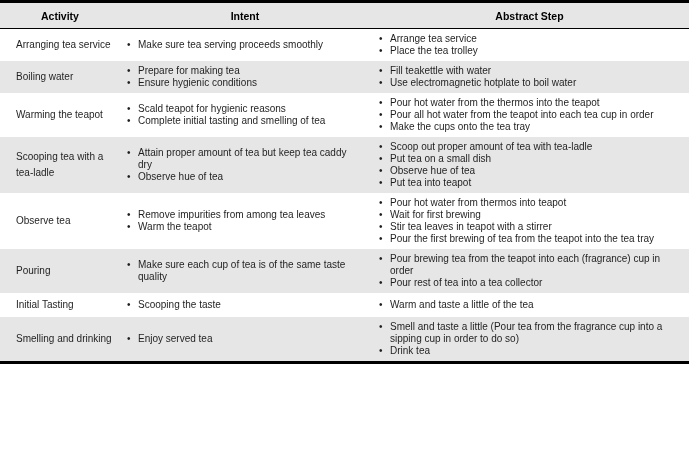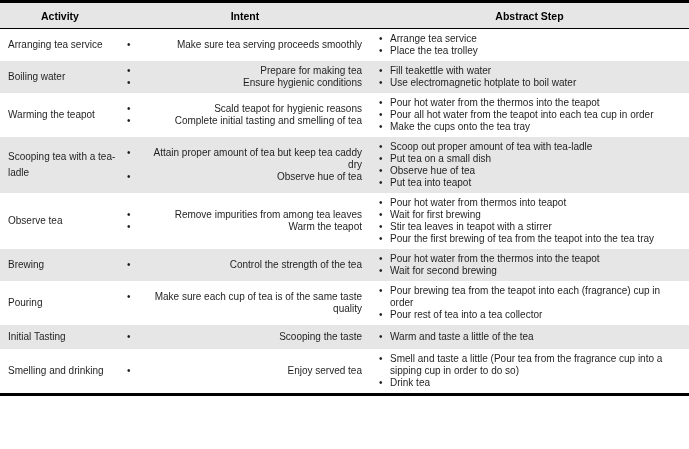--- a/index.html
+++ b/index.html
@@ -30,25 +30,25 @@
     text-align: center;
     padding: 7px 2px 6px 2px;
   }
   tbody tr:nth-child(even) { background: var(--shade); }
   td {
     vertical-align: middle;
     padding: 4px 4px;
     line-height: 12px;
   }
   td.activity {
-    padding-left: 8px;
+    padding-left: 16px;
     padding-right: 2px;
     line-height: 16px;
   }
-  td.intent { padding-left: 5px; padding-right: 8px; text-align: right; }
+  td.intent { padding-left: 5px; padding-right: 8px; }
   td.steps  { padding-left: 7px; padding-right: 4px; margin-top: 44px; }
   ul.bullets {
     margin: 0;
     padding: 0;
     list-style: none;
   }
   ul.bullets li {
     position: relative;
     padding-left: 13px;
   }
@@ -155,34 +155,20 @@
     <td class="steps">
       <ul class="bullets steps-list">
               <li>Pour hot water from thermos into teapot</li>
               <li>Wait for first brewing</li>
               <li>Stir tea leaves in teapot with a stirrer</li>
               <li>Pour the first brewing of tea from the teapot into the tea tray</li>
             </ul>
     </td>
   </tr>
 
-  <tr>
-    <td class="activity">Brewing</td>
-    <td class="intent">
-      <ul class="bullets intent-list">
-              <li>Control the strength of the tea</li>
-            </ul>
-    </td>
-    <td class="steps">
-      <ul class="bullets steps-list">
-              <li>Pour hot water from the thermos into the teapot</li>
-              <li>Wait for second brewing</li>
-            </ul>
-    </td>
-  </tr>
 
   <tr>
     <td class="activity">Pouring</td>
     <td class="intent">
       <ul class="bullets intent-list">
               <li>Make sure each cup of tea is of the same taste quality</li>
             </ul>
     </td>
     <td class="steps">
       <ul class="bullets steps-list">

